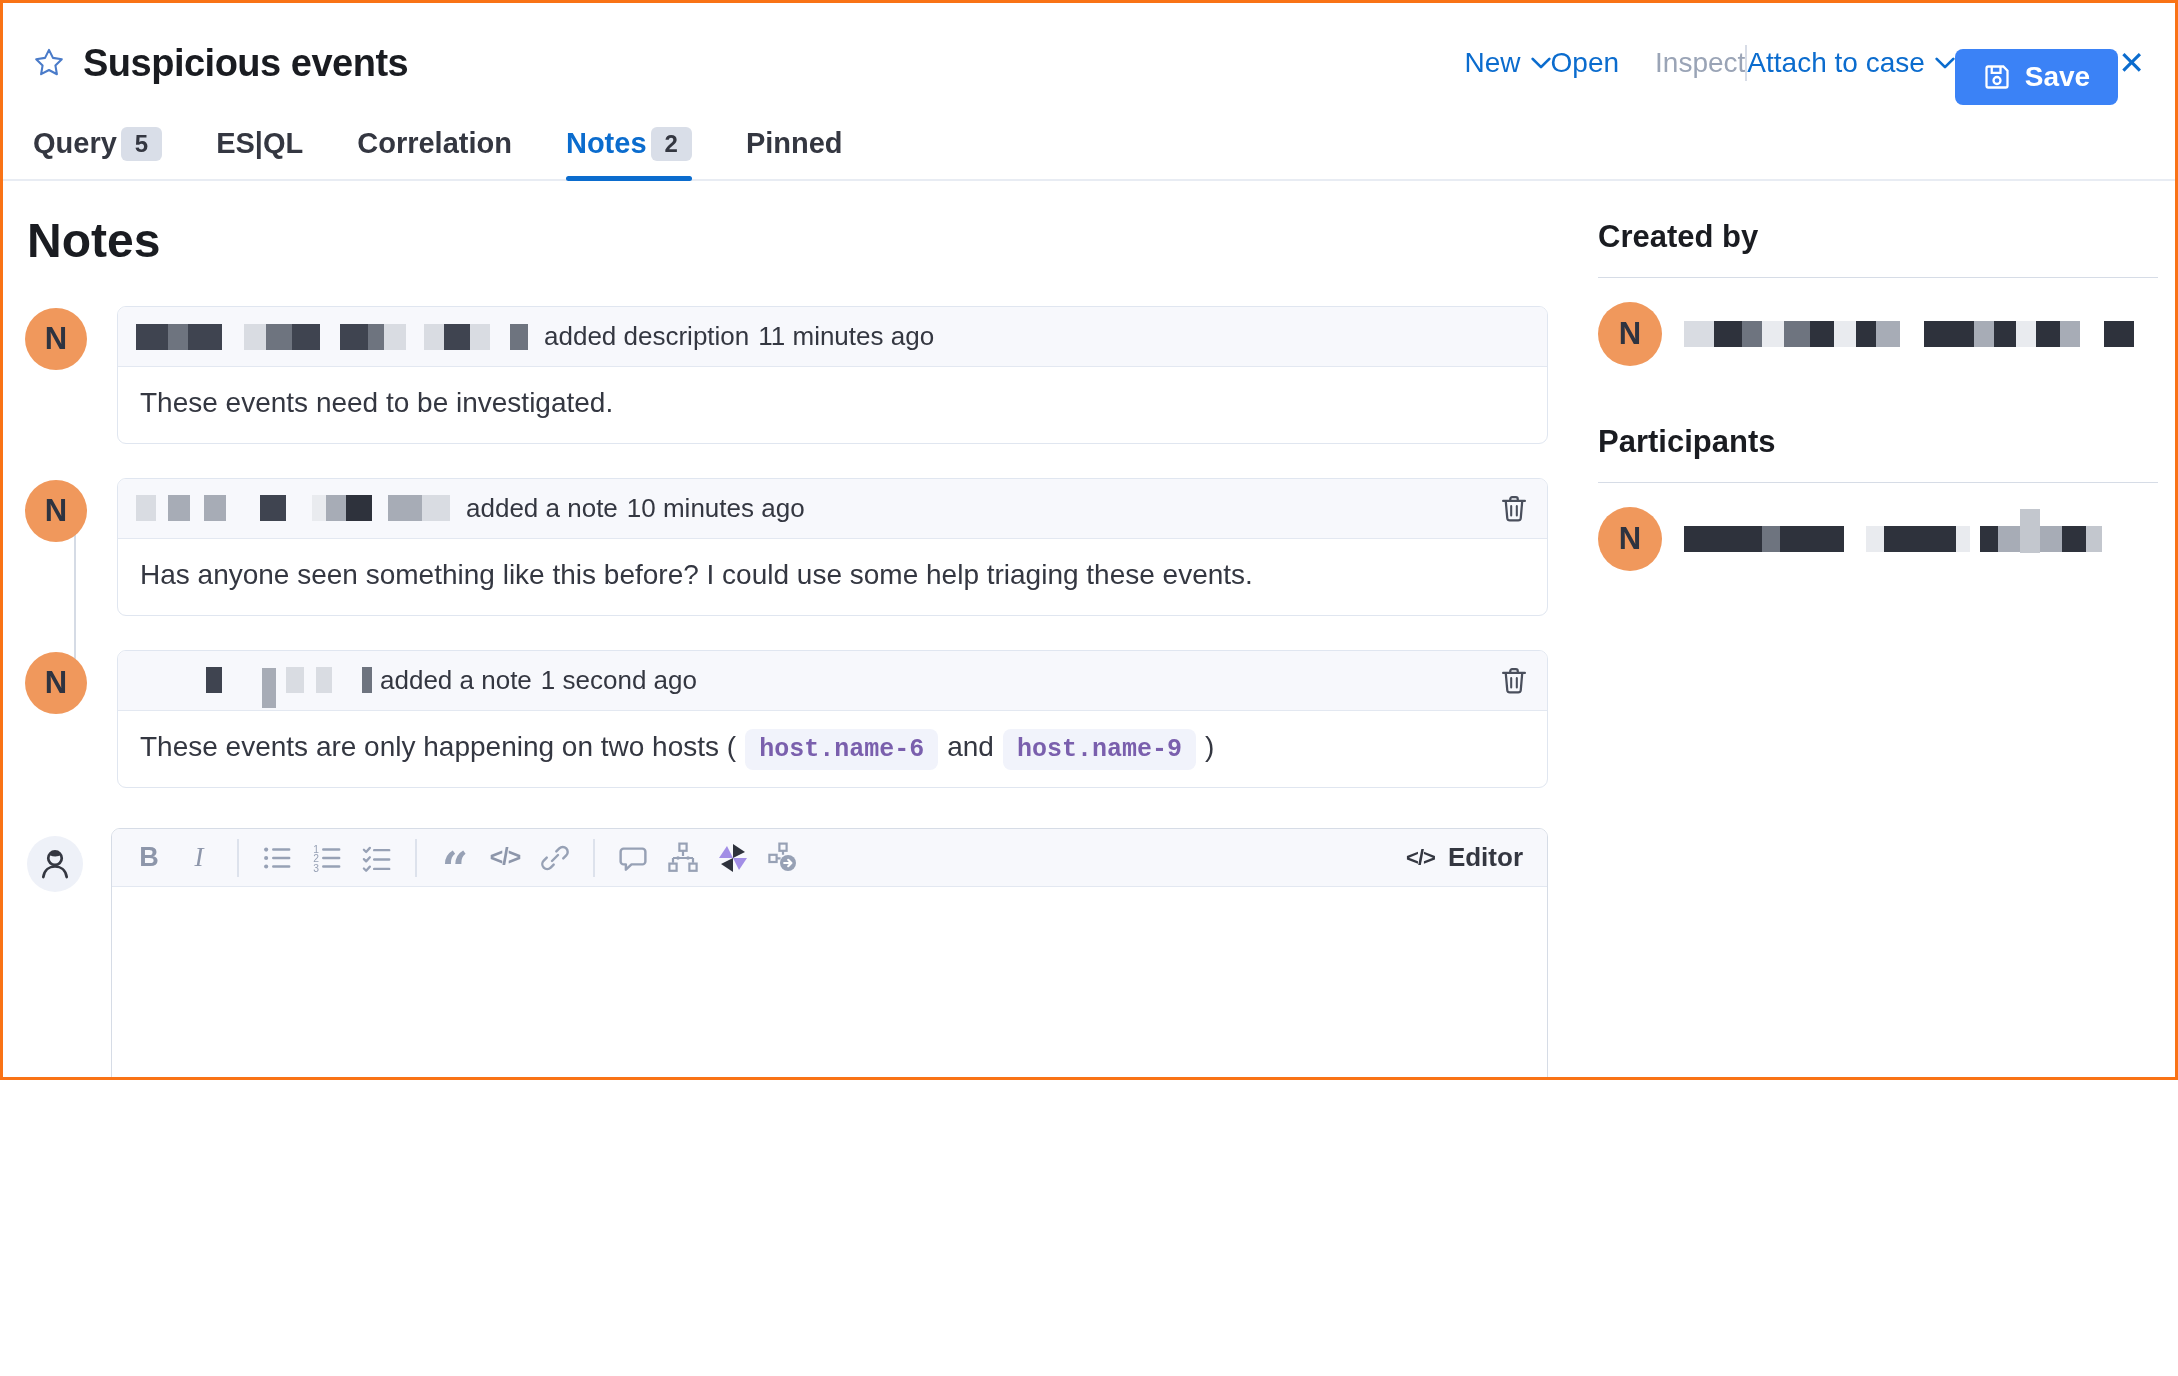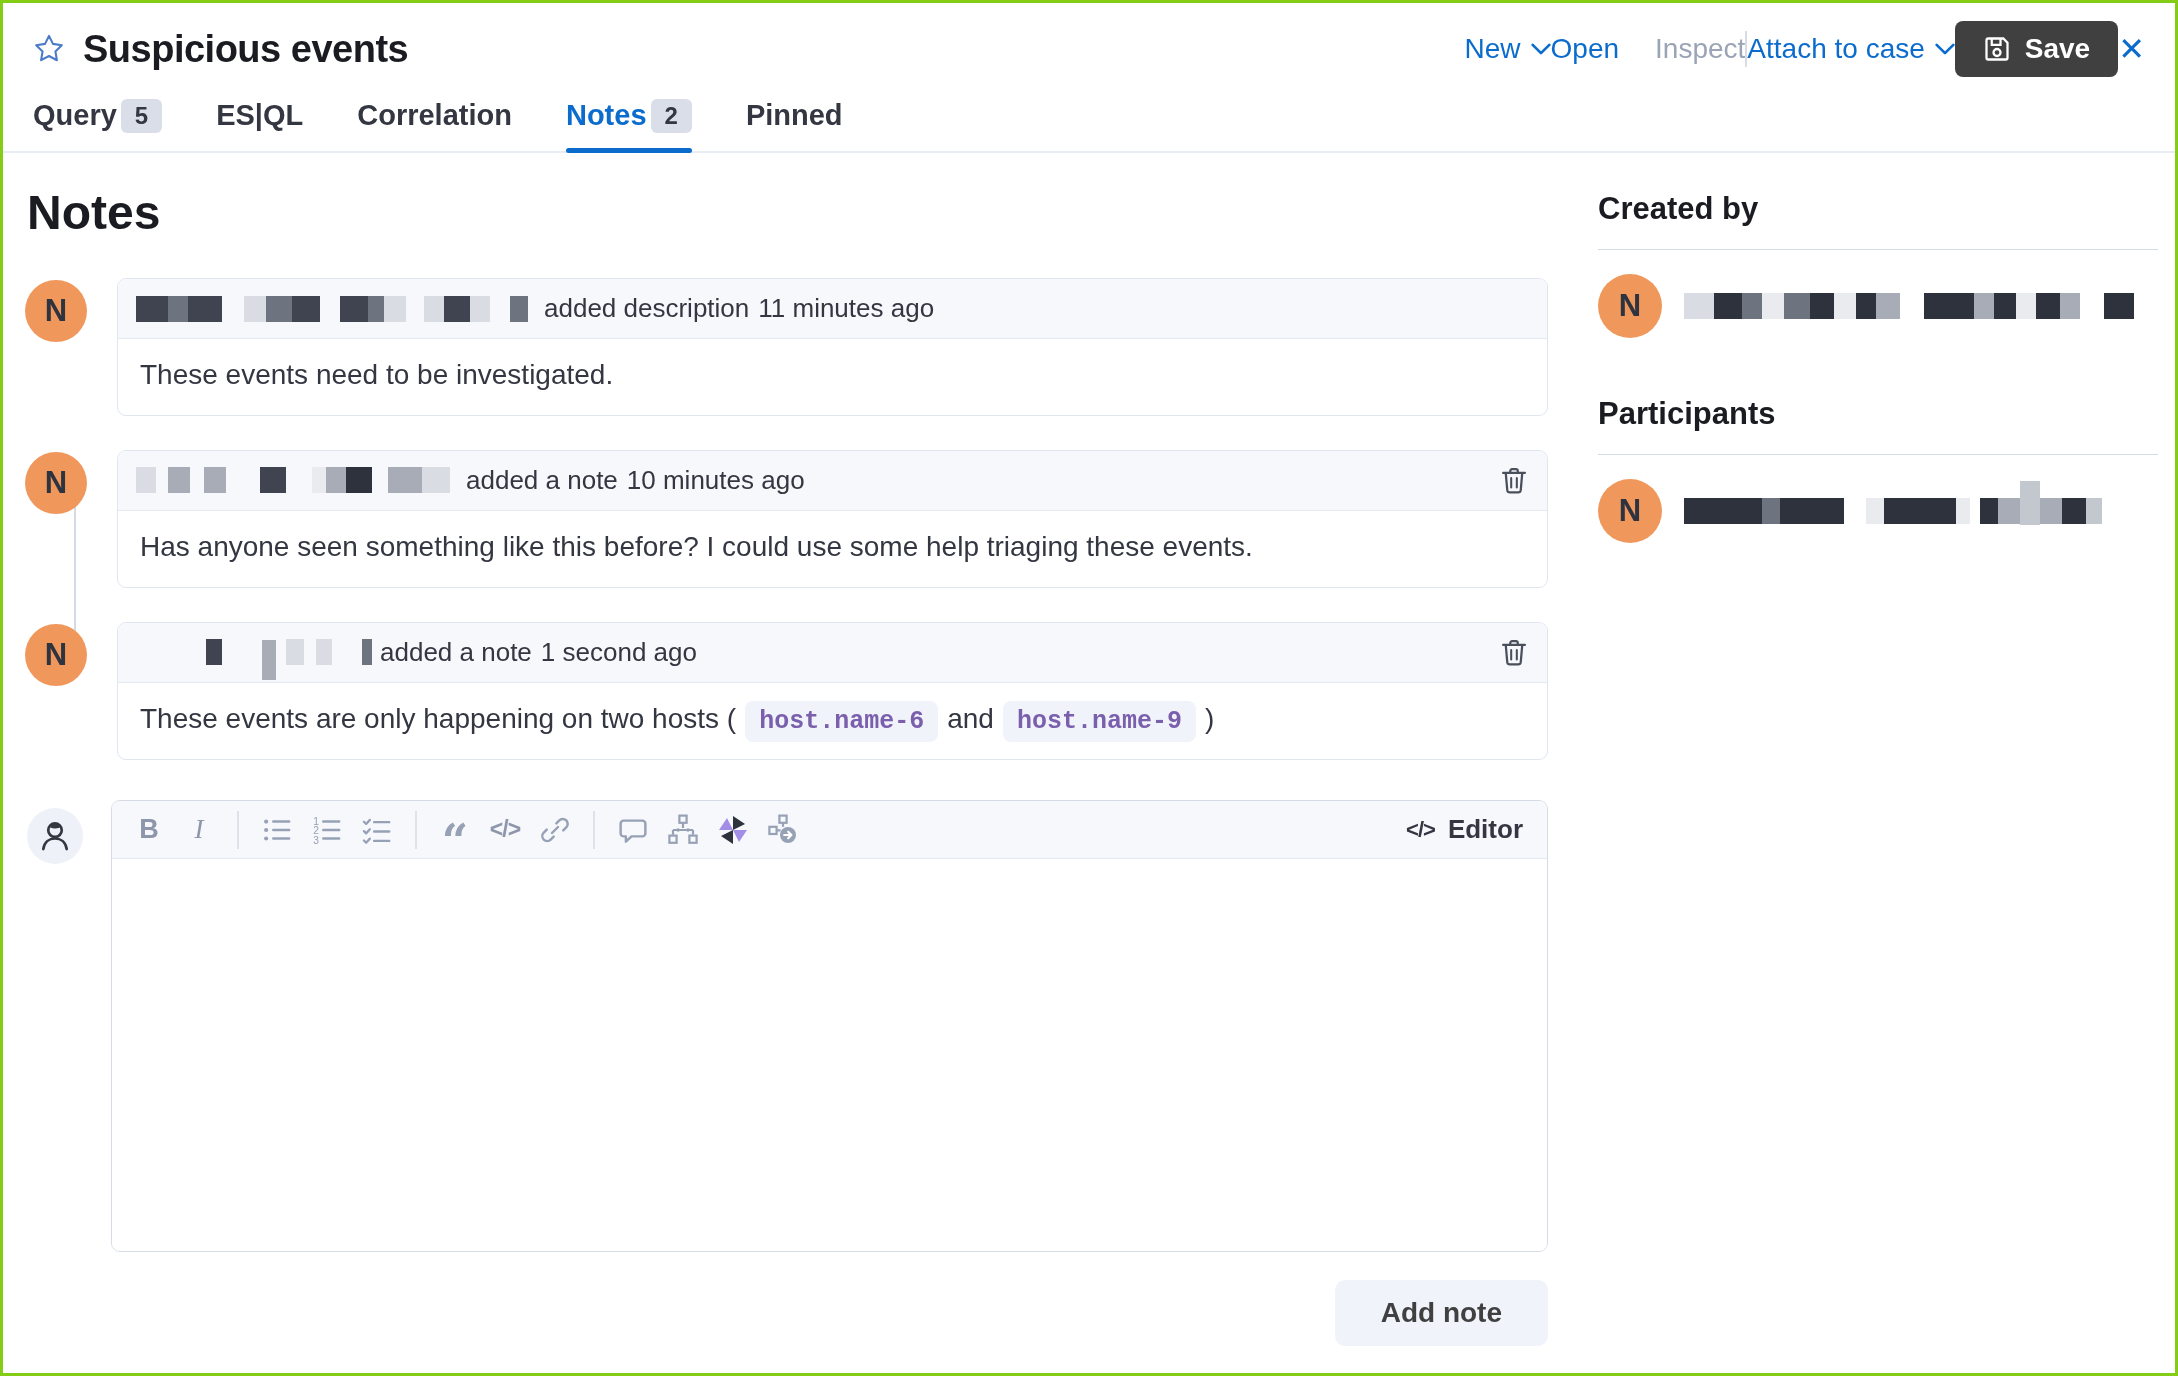--- a/index.html
+++ b/index.html
@@ -1,28 +1,28 @@
 <!DOCTYPE html>
 <html><head>
 <meta charset="utf-8">
 <style>
   * { margin:0; padding:0; box-sizing:border-box; }
   html,body { background:#fff; }
   body { font-family:"Liberation Sans", sans-serif; color:#343741; }
-  .window { width:2178px; height:1376px; border:3px solid #84cc16; background:#fff; overflow:hidden; position:relative; }
+  .window { width:2178px; height:1080px; border:3px solid #f97316; background:#fff; overflow:hidden; position:relative; }
 
   
   .hdr { display:flex; align-items:center; justify-content:space-between; padding:18px 30px 6px 30px; }
   .hdr-left { display:flex; align-items:center; gap:18px; }
   .title { font-size:38px; font-weight:800; color:#1a1c21; letter-spacing:-0.5px; }
   .hdr-right { display:flex; align-items:center; font-size:28px; }
   .lnk { color:#0b6cce; font-weight:500; display:flex; align-items:center; gap:10px; cursor:pointer; background:none; border:none; font-size:28px; font-family:inherit; }
   .lnk.disabled { color:#9aa4b6;margin-left:36px; }
   .vdiv { width:2px; height:36px; background:#d7dce6; }
-  .save-btn { background:#404040; color:#fff; font-weight:700; font-size:28px; border:none; border-radius:8px; padding:12px 28px; display:flex; gap:14px; align-items:center; font-family:inherit; cursor:pointer; }
+  .save-btn { background:#3b82f6; color:#fff; font-weight:700; font-size:28px; border:none; border-radius:8px; padding:12px 28px; display:flex; gap:14px; align-items:center; font-family:inherit; cursor:pointer;margin-top:28px; }
   .close-x { color:#0b6cce; font-size:32px; background:none; border:none; cursor:pointer; line-height:1; font-family:inherit; }
 
   
   .tabs { display:flex; gap:54px; padding:16px 30px 0 30px; border-bottom:2px solid #e8ecf3; }
   .tab { position:relative; display:flex; align-items:flex-start; gap:4px; font-size:29px; font-weight:700; color:#343741; padding-bottom:18px; cursor:pointer; }
   .tab.active { color:#0b6cce; }
   .tab.active::after { content:""; position:absolute; left:0; right:0; bottom:-2px; height:5px; background:#0b6cce; border-radius:3px; }
   .badge { background:#d9dee8; color:#343741; font-size:24px; font-weight:600; padding:3px 14px; border-radius:6px; }
 
   

